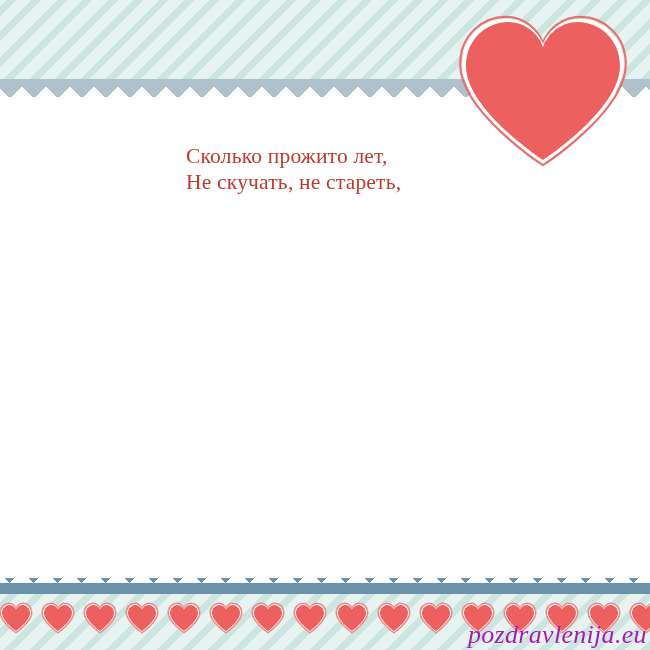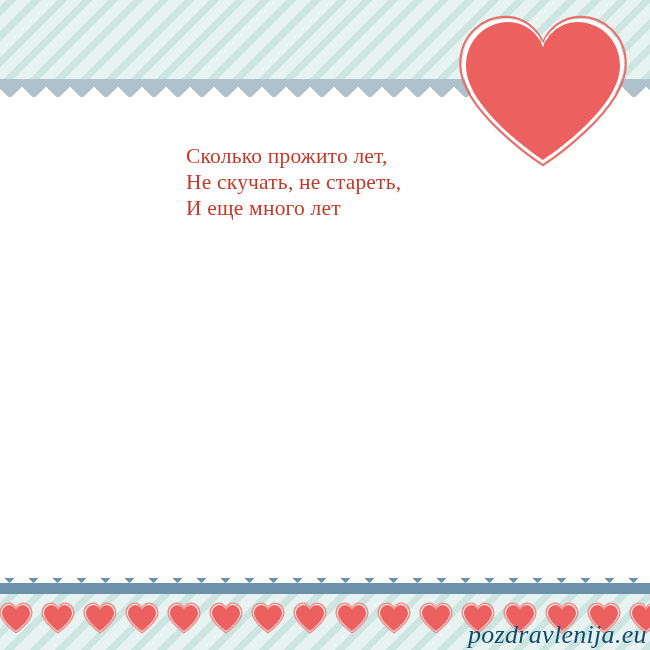--- a/index.html
+++ b/index.html
@@ -151,21 +151,21 @@
   }
 
   
   .watermark {
     position: absolute;
     left: 468px;
     top: 620px;
     font-family: "Liberation Serif", serif;
     font-style: italic;
     font-size: 26px;
-    color: #0c4a6e;
+    color: #a21caf;
     letter-spacing: 0.3px;
     text-shadow: 0 1px 0 rgba(255,255,255,0.55);
   }
 </style>
 </head>
 <body>
 
 <div id="card">
 
   <div class="top-stripes"></div>
@@ -191,21 +191,20 @@
 
       <use href="#hpath" fill="#ec6060"></use>
 
       <use href="#hpath" fill="none" stroke="#ffffff" stroke-width="1.6" stroke-dasharray="5 4" transform="translate(91,81) scale(1.022) translate(-91,-81)"></use>
     </svg>
   </div>
 
   <div class="poem">
     <span class="poem-line">Сколько прожито лет,</span>
     <span class="poem-line">Не скучать, не стареть,</span>
-    <span class="poem-line">И еще много лет</span>
   </div>
 
   <div class="bottom-bar"></div>
   <div class="bottom-notches"></div>
 
   <div class="bottom-stripes">
     <div class="heart-row" id="heart-row">
         <div class="mini-heart" style="left: -1px;"><svg viewBox="0 0 34 32" width="34" height="32">
             <defs>
               <path id="mh0" d="M17 29 C17 29,3 19,3 11 C3 6,7 3,10.5 3 C13.7 3,16 5.3,17 7.6 C18 5.3,20.3 3,23.5 3 C27 3,31 6,31 11 C31 19,17 29,17 29 Z"></path>

